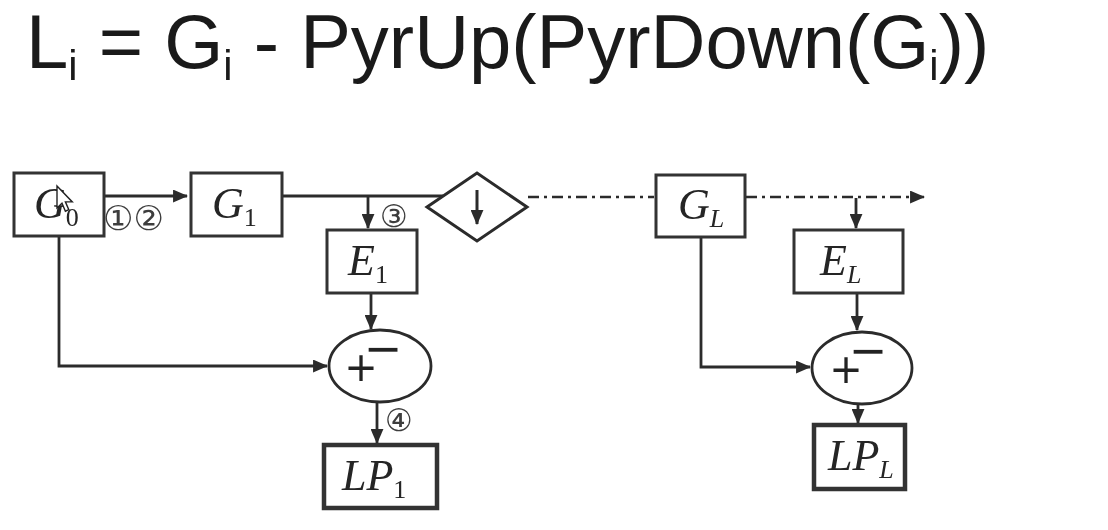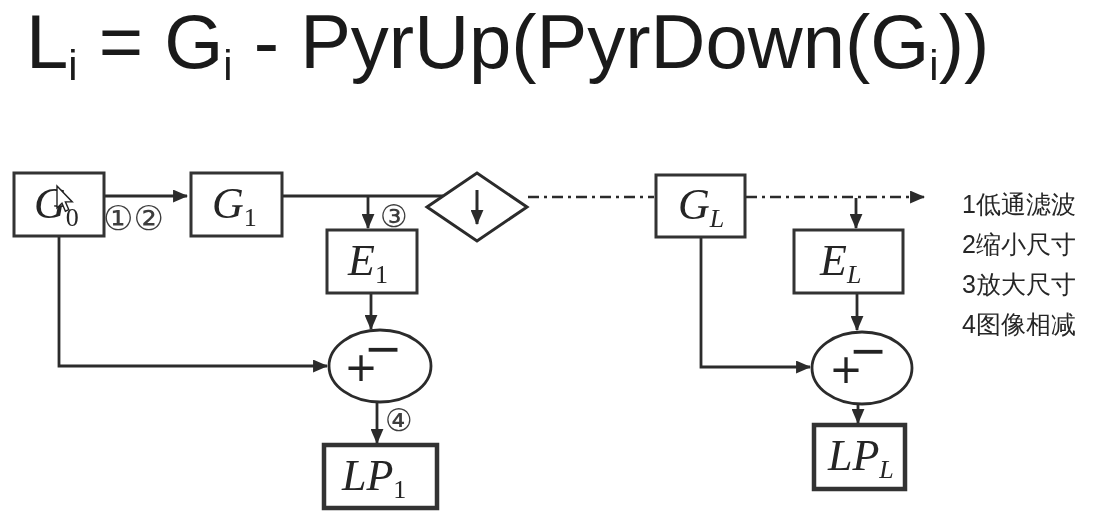--- a/index.html
+++ b/index.html
@@ -88,20 +88,14 @@
     <text class="nlabel" x="820" y="275"><tspan>E</tspan><tspan class="nsub" dy="8">L</tspan></text>
     <text class="nlabel" x="828" y="470"><tspan>LP</tspan><tspan class="nsub" dy="8">L</tspan></text>
 
     <text class="marker-num" x="103" y="230" font-size="34">①②</text>
     <text class="marker-num" x="380" y="227" font-size="31">③</text>
     <text class="marker-num" x="385" y="431" font-size="31">④</text>
 
     <path d="M57,186 L57,208 L62,203.3 L65.4,211.2 L68.8,209.7 L65.4,201.9 L72.3,201.9 Z" fill="#ffffff" stroke="#222222" stroke-width="1.4"></path>
   </svg>
 
-  <div class="legend">
-    <div>1低通滤波</div>
-    <div>2缩小尺寸</div>
-    <div>3放大尺寸</div>
-    <div>4图像相减</div>
-  </div>
 
 </div>
 
 </body></html>

